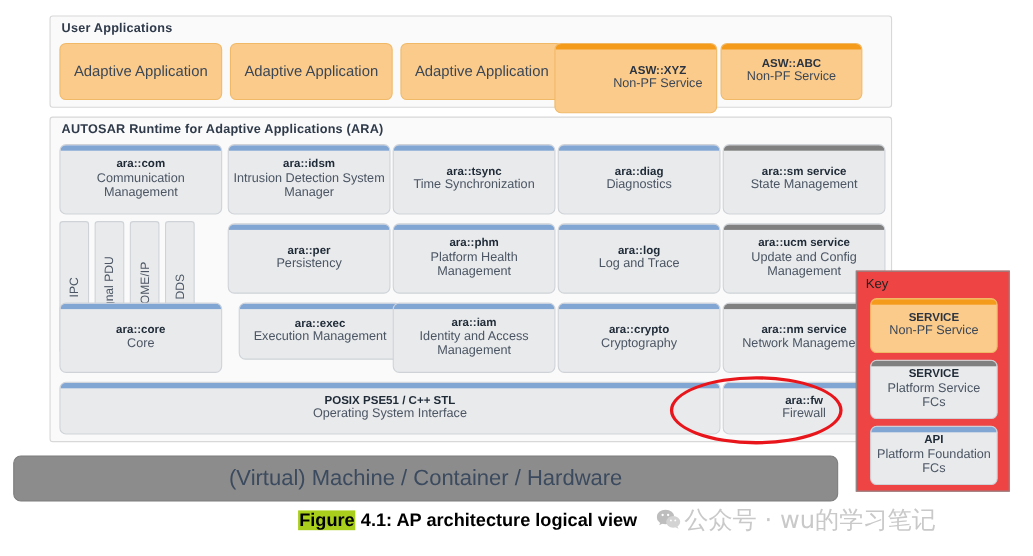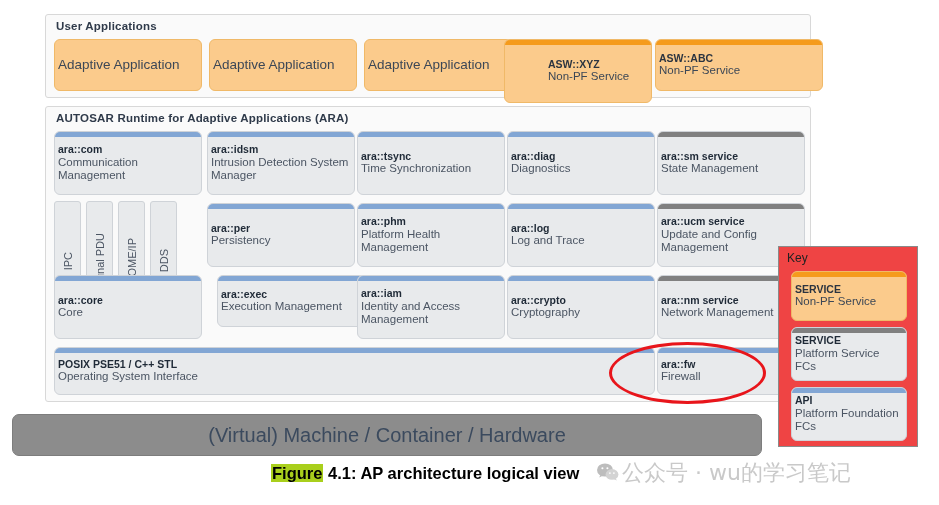--- a/index.html
+++ b/index.html
@@ -32,20 +32,21 @@
 
   
   .box {
     position: absolute;
     border-radius: 6px;
     overflow: hidden;
     display: flex;
     flex-direction: column;
     align-items: center;
     justify-content: center;
+    text-align: center;
     line-height: 1.18;
   }
   .box .bar {
     position: absolute;
     top: 0; left: 0; right: 0;
     height: 5px;
   }
   .box .txt { padding: 0 3px; width: 100%; }
   .box .t1 { font-weight: bold; font-size: 10.5px; color: #1f2a37; }
   .box .t2 { font-size: 11.5px; color: #4b5563; }
@@ -172,21 +173,21 @@
     </div>
     <div class="box app" style="left:318px; top:24px; width:148px; height:52px;">
       <div class="txt t2">Adaptive Application</div>
     </div>
 
     <div class="box asw" style="left:458px; top:24px; width:148px; height:64px;padding-left:40px;">
       <div class="bar"></div>
       <div class="txt t1">ASW::XYZ</div>
       <div class="txt t2">Non-PF Service</div>
     </div>
-    <div class="box asw" style="left:609px; top:24px; width:168px; height:52px;border-radius:6px;">
+    <div class="box asw" style="left:609px; top:24px; width:129px; height:52px;border-radius:6px;">
       <div class="bar"></div>
       <div class="txt t1">ASW::ABC</div>
       <div class="txt t2">Non-PF Service</div>
     </div>
   </div>
 
   <div class="panel" style="left:4px; top:106px; width:766px; height:296px;">
     <div class="panel-title">AUTOSAR Runtime for Adaptive Applications  (ARA)</div>
 
     <div class="vchip" style="left:8px; top:94px; width:27px; height:120px;">

